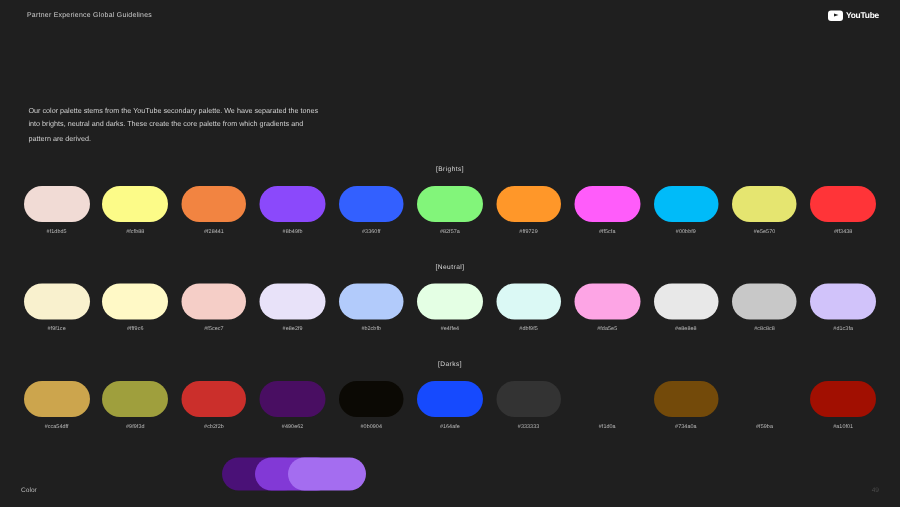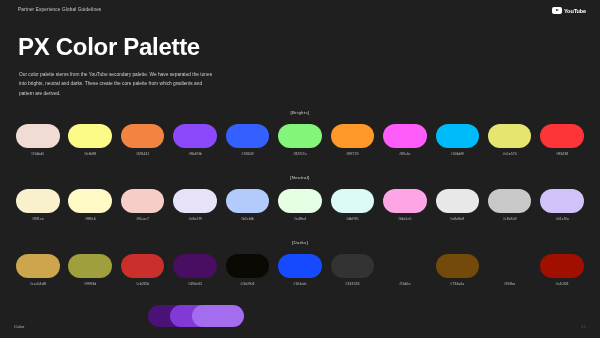--- a/index.html
+++ b/index.html
@@ -150,21 +150,20 @@
 <div id="slide">
 
   <div class="topbar">
     <div class="topbar-title">Partner Experience Global Guidelines</div>
     <div class="yt-logo">
       <span class="yt-mark"></span>
       <span class="yt-word">YouTube</span>
     </div>
   </div>
 
-  <div class="headline">PX Color Palette</div>
   <div class="intro">Our color palette stems from the YouTube secondary palette. We have separated the tones into brights, neutral and darks. These create the core palette from which gradients and pattern are derived.</div>
 
   <div class="section-label" style="top:110px;">[Brights]</div>
   <div class="section-label" style="top:175px;">[Neutral]</div>
   <div class="section-label" style="top:240px;">[Darks]</div>
 
   <div class="row" id="row-brights" style="top:124px;">
       <div class="swatch-cell">
         <div class="chip" style="background: rgb(241, 219, 213);"></div>
         <div class="chip-label">#f1dbd5</div>

